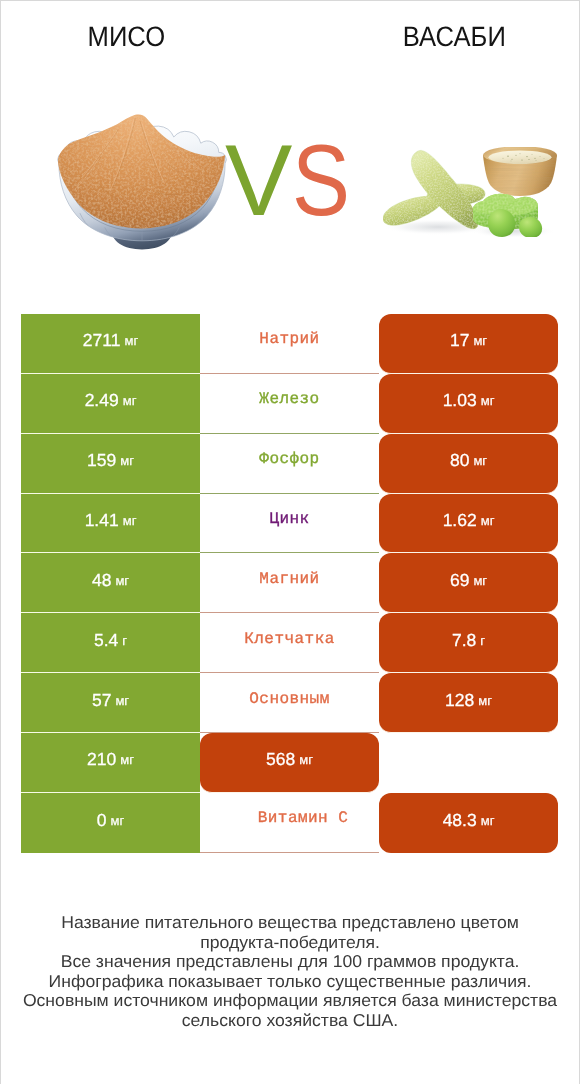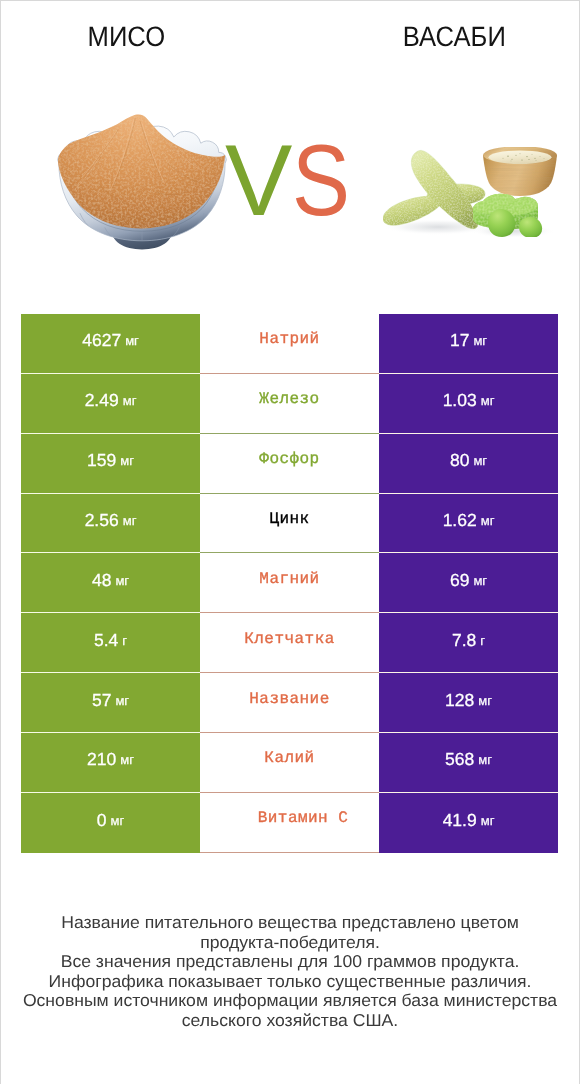--- a/index.html
+++ b/index.html
@@ -26,21 +26,21 @@
   .vs .v{color:#7CA42F;display:inline-block;transform:translateZ(0);}
   .vs .s{color:#E0694A;display:inline-block;transform:scaleX(0.86) translateZ(0);transform-origin:left center;}
 
   #miso-img{position:absolute;left:57px;top:113px;}
   #wasabi-img{position:absolute;left:383px;top:147px;}
 
   .table{position:absolute;left:21px;top:314px;width:537px;height:538.7px;}
   .row{display:flex;height:59.86px;box-sizing:border-box;}
   .cell{box-sizing:border-box;display:flex;align-items:center;justify-content:center;width:179px;padding-bottom:5px;}
   .left{background:#82A832;color:#fff;border-bottom:1.3px solid #f7fbe4;}
-  .right{background:#4c1d95;color:#fff;border-bottom:1.3px solid #fdf4e8;}
+  .right{background:#c2410c;color:#fff;border-bottom:1.3px solid #fdf4e8;border-radius:12px;}
   .mid{background:#fff;border-bottom:1px solid;padding-bottom:8px;font-family:Liberation Mono, monospace;}
   .row:last-child .left,.row:last-child .right{border-bottom:none;}
   .num{font-size:17.5px;-webkit-text-stroke:0.3px;transform:translateZ(0);}
   .unit{font-size:13px;margin-left:4px;-webkit-text-stroke:0.25px;transform:translateZ(0);}
   .label{font-size:16px;-webkit-text-stroke:0.35px;letter-spacing:0.45px;transform:translateZ(0);}
 
   .footer{position:absolute;left:0;top:913px;width:580px;text-align:center;
     font-size:17.2px;line-height:19.6px;color:#3a3a3a;}
   .footer div{transform:scaleX(1.024) translateZ(0);}
 </style>
@@ -259,21 +259,21 @@
          C148 49 154 53 155 58 C154 63 146 67 133 68 C118 69 100 67 93 64 C91 63 90 63 90 62 Z" fill="#a9dc68" opacity="0.85"></path>
 </g>
 
 <path d="M116 62 C124 61 131 67 132 75 C133 84 127 90 119 90 C110 90 105 84 105 76 C105 69 110 63 116 62 Z" fill="url(#ballG)"></path>
 <path d="M145 70 C152 69 158 74 159 80 C160 87 155 91 148 91 C141 91 136 86 136 80 C136 74 140 71 145 70 Z" fill="url(#ballG)"></path>
 </svg>
 
 <div class="table" id="table">
     <div class="row">
       <div class="cell left">
-        <span class="num">4627</span>
+        <span class="num">2711</span>
         <span class="unit">мг</span>
       </div>
       <div class="cell mid" style="border-bottom-color: rgb(203, 155, 138);">
         <span class="label" style="color: rgb(225, 108, 72);">Натрий</span>
       </div>
       <div class="cell right">
         <span class="num">17</span>
         <span class="unit">мг</span>
       </div>
     </div>
@@ -298,25 +298,25 @@
       <div class="cell mid" style="border-bottom-color: rgb(147, 167, 101);">
         <span class="label" style="color: rgb(130, 168, 50);">Фосфор</span>
       </div>
       <div class="cell right">
         <span class="num">80</span>
         <span class="unit">мг</span>
       </div>
     </div>
     <div class="row">
       <div class="cell left">
-        <span class="num">2.56</span>
+        <span class="num">1.41</span>
         <span class="unit">мг</span>
       </div>
       <div class="cell mid" style="border-bottom-color: rgb(147, 167, 101);">
-        <span class="label" style="color: #000000;">Цинк</span>
+        <span class="label" style="color: #701a75;">Цинк</span>
       </div>
       <div class="cell right">
         <span class="num">1.62</span>
         <span class="unit">мг</span>
       </div>
     </div>
     <div class="row">
       <div class="cell left">
         <span class="num">48</span>
         <span class="unit">мг</span>
@@ -341,50 +341,47 @@
         <span class="num">7.8</span>
         <span class="unit">г</span>
       </div>
     </div>
     <div class="row">
       <div class="cell left">
         <span class="num">57</span>
         <span class="unit">мг</span>
       </div>
       <div class="cell mid" style="border-bottom-color: rgb(203, 155, 138);">
-        <span class="label" style="color: rgb(225, 108, 72);">Название</span>
+        <span class="label" style="color: rgb(225, 108, 72);">Основным</span>
       </div>
       <div class="cell right">
         <span class="num">128</span>
         <span class="unit">мг</span>
       </div>
     </div>
     <div class="row">
       <div class="cell left">
         <span class="num">210</span>
         <span class="unit">мг</span>
-      </div>
-      <div class="cell mid" style="border-bottom-color: rgb(203, 155, 138);">
-        <span class="label" style="color: rgb(225, 108, 72);">Калий</span>
       </div>
       <div class="cell right">
         <span class="num">568</span>
         <span class="unit">мг</span>
       </div>
     </div>
     <div class="row">
       <div class="cell left">
         <span class="num">0</span>
         <span class="unit">мг</span>
       </div>
       <div class="cell mid" style="border-bottom-color: rgb(203, 155, 138); padding-left: 27px;">
         <span class="label" style="color: rgb(225, 108, 72);">Витамин C</span>
       </div>
       <div class="cell right">
-        <span class="num">41.9</span>
+        <span class="num">48.3</span>
         <span class="unit">мг</span>
       </div>
     </div>
   </div>
 
 <div class="footer" id="footer">
     <div>Название питательного вещества представлено цветом</div>
     <div>продукта-победителя.</div>
     <div>Все значения представлены для 100 граммов продукта.</div>
     <div>Инфографика показывает только существенные различия.</div>

